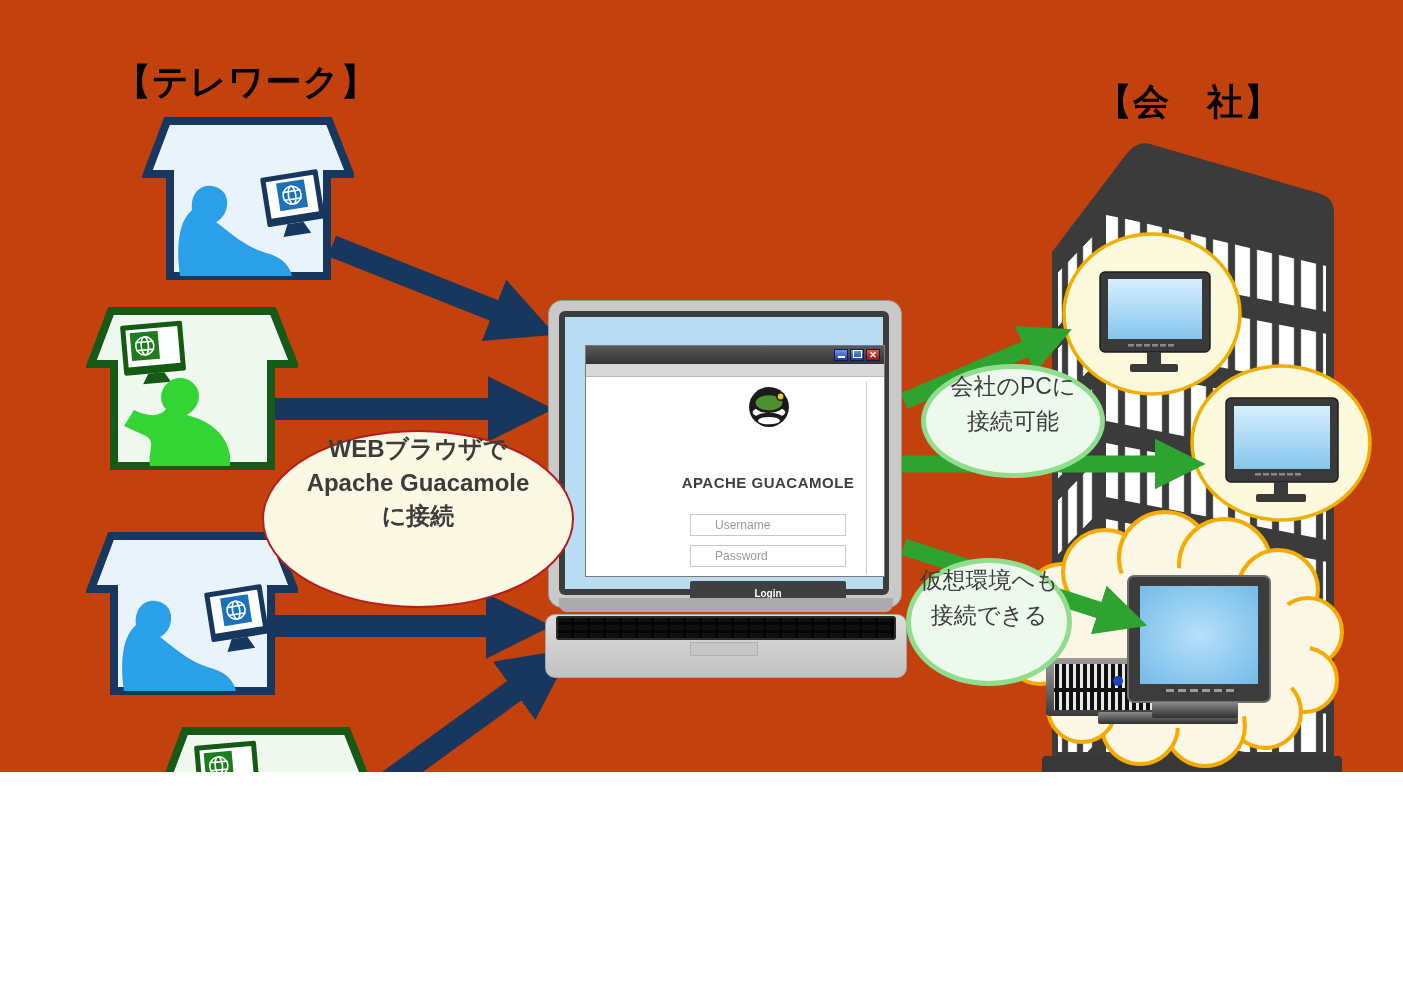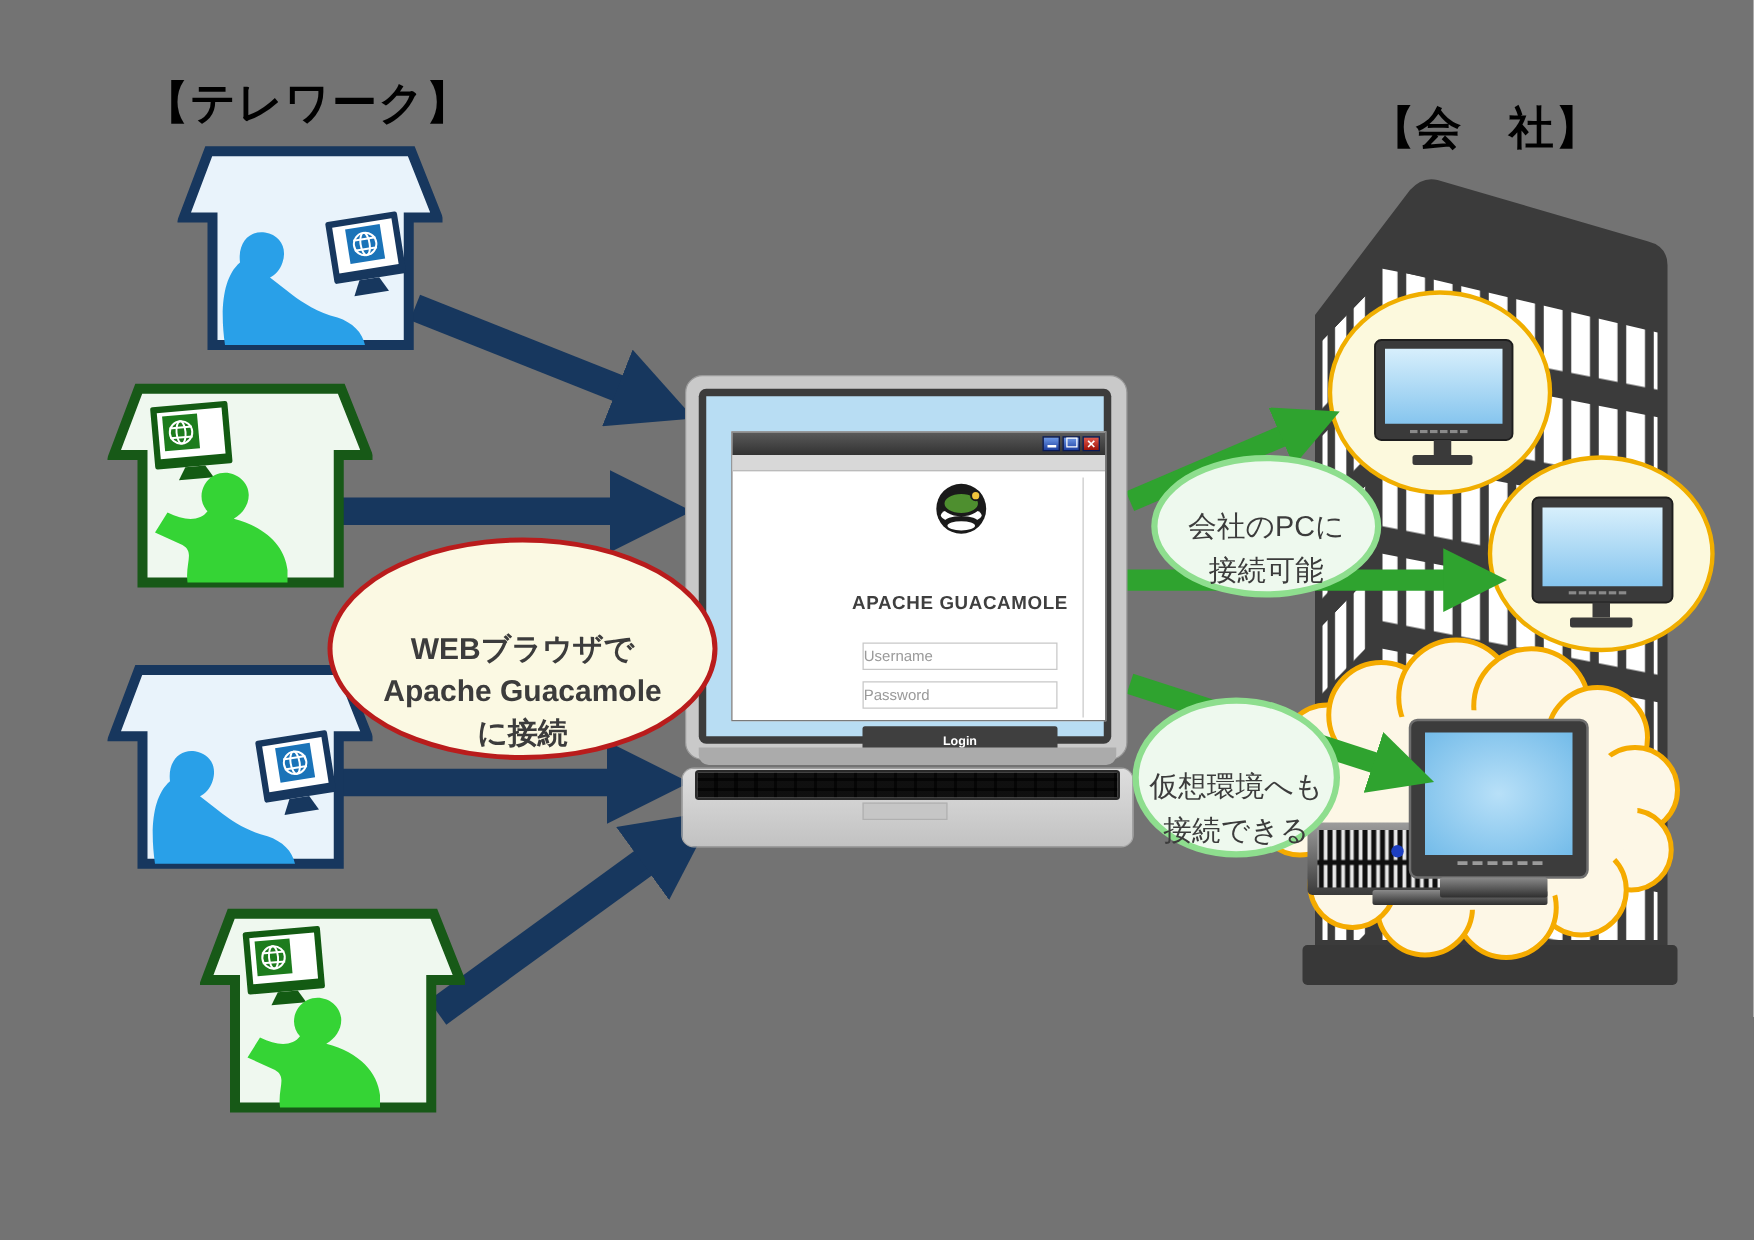--- a/index.html
+++ b/index.html
@@ -1,42 +1,42 @@
 <!DOCTYPE html>
 <html><head>
 <meta charset="utf-8">
 <style>
   html,body{margin:0;padding:0;background:#fff;}
   #stage{
-    position:relative;width:1403px;height:992px;background:#737373;overflow:hidden;
+    position:relative;width:1403px;height:772px;background:#c2410c;overflow:hidden;
     font-family:"Liberation Sans",sans-serif;color:#000;
   }
   .abs{position:absolute;}
   .title{font-size:36px;font-weight:600;letter-spacing:1px;color:#000;white-space:nowrap;}
   
-  .callout{border-radius:50%;display:flex;flex-direction:column;align-items:center;justify-content:flex-end;text-align:center;box-sizing:border-box;}
-  .callout-web{background:#fbf9e3;border:4px solid #b91c1c;font-weight:bold;font-size:24px;color:#3c3c3c;line-height:1.4;}
+  .callout{border-radius:50%;display:flex;flex-direction:column;align-items:center;justify-content:flex-start;text-align:center;box-sizing:border-box;}
+  .callout-web{background:#fbf9e3;border:2px solid #b91c1c;font-weight:bold;font-size:24px;color:#3c3c3c;line-height:1.4;}
   .callout-green{background:#eef9ee;border:5px solid #8ede8e;font-size:23px;color:#3c3c3c;line-height:1.5;}
   
   #laptop{left:545px;top:298px;width:362px;height:382px;}
   .lid{left:3px;top:2px;width:352px;height:306px;background:#c9c9c9;border:1px solid #9a9a9a;border-radius:14px;}
   .lid-frame{left:14px;top:13px;width:330px;height:284px;background:#3c3c3c;border-radius:6px;}
   .bezel{left:20px;top:19px;width:318px;height:272px;background:#b8ddf3;}
   .browser{left:40px;top:47px;width:300px;height:232px;background:#fff;border:1px solid #7a7a7a;box-sizing:border-box;}
   .titlebar{left:0;top:0;width:100%;height:18px;background:linear-gradient(#5a5a5a,#323232);display:flex;align-items:center;justify-content:flex-end;gap:2px;padding-right:4px;box-sizing:border-box;}
   .winbtn{width:14px;height:12px;border:1px solid #0a1b57;box-sizing:border-box;display:flex;align-items:flex-end;justify-content:center;}
   .winbtn.blue{background:linear-gradient(#6f9ae8,#1d3fa0);}
   .winbtn.red{background:linear-gradient(#e05a4e,#a01208);}
   .winbtn .bar{width:7px;height:2px;background:#fff;margin-bottom:2px;}
   .winbtn .box{width:7px;height:6px;border:1px solid #fff;margin-bottom:2px;}
   .winbtn .x{color:#fff;font-size:9px;font-weight:bold;line-height:10px;}
   .toolbar{left:0;top:18px;width:100%;height:12px;background:#d8d8d8;border-bottom:1px solid #bbb;}
   .vdivider{left:280px;top:36px;width:1px;height:192px;background:#c9c9c9;}
   .login-title{left:74px;top:128px;width:216px;text-align:center;font-size:15px;font-weight:bold;letter-spacing:0.5px;color:#3f3f3f;}
-  .login-input{left:104px;width:156px;height:22px;border:1px solid #c8c8c8;border-radius:0;box-sizing:border-box;font-size:12px;padding:0 0;color:#555;background:#fff;font-family:"Liberation Sans",sans-serif;}
+  .login-input{left:104px;width:156px;height:22px;border:1px solid #c8c8c8;border-radius:0;box-sizing:border-box;font-size:12px;padding:0 24px;color:#555;background:#fff;font-family:"Liberation Sans",sans-serif;}
   .login-input::placeholder{color:#9a9a9a;}
   .login-btn{left:104px;top:235px;width:156px;height:25px;background:#3f3f3f;color:#fff;border:none;border-radius:2px;font-size:10px;font-weight:bold;font-family:"Liberation Sans",sans-serif;}
   .hinge{left:14px;top:300px;width:334px;height:14px;background:#ababab;border-radius:0 0 8px 8px;}
   .base{left:0;top:316px;width:362px;height:64px;background:linear-gradient(#dedede,#c2c2c2);border:1px solid #a5a5a5;border-radius:10px;box-sizing:border-box;}
   .keys{left:11px;top:318px;width:340px;height:24px;border-radius:3px;
         background:repeating-linear-gradient(90deg,#3a3a3a 0 13px,#161616 13px 16px),repeating-linear-gradient(0deg,#444 0 5px,#1b1b1b 5px 8px);
         background-blend-mode:multiply;border:2px solid #2a2a2a;box-sizing:border-box;}
   .touchpad{left:145px;top:344px;width:66px;height:12px;background:#c6c6c6;border:1px solid #b0b0b0;}
 </style>
 </head>

